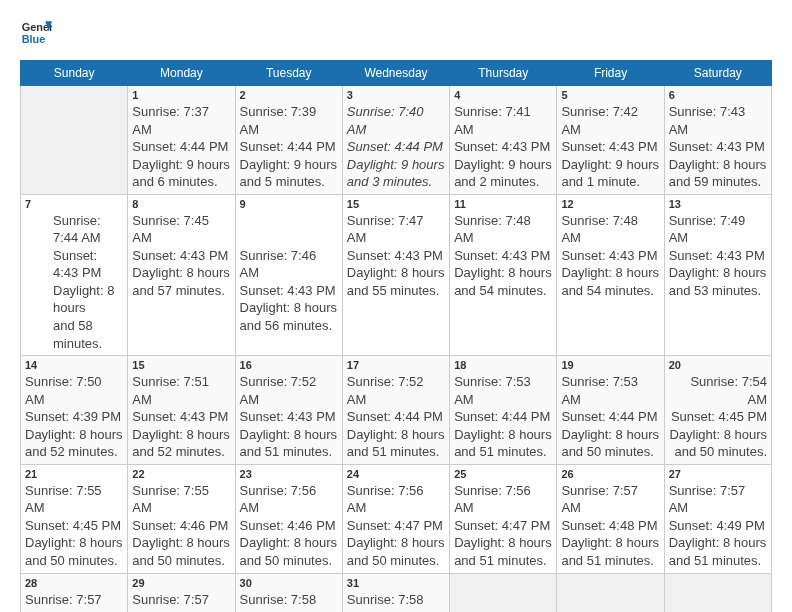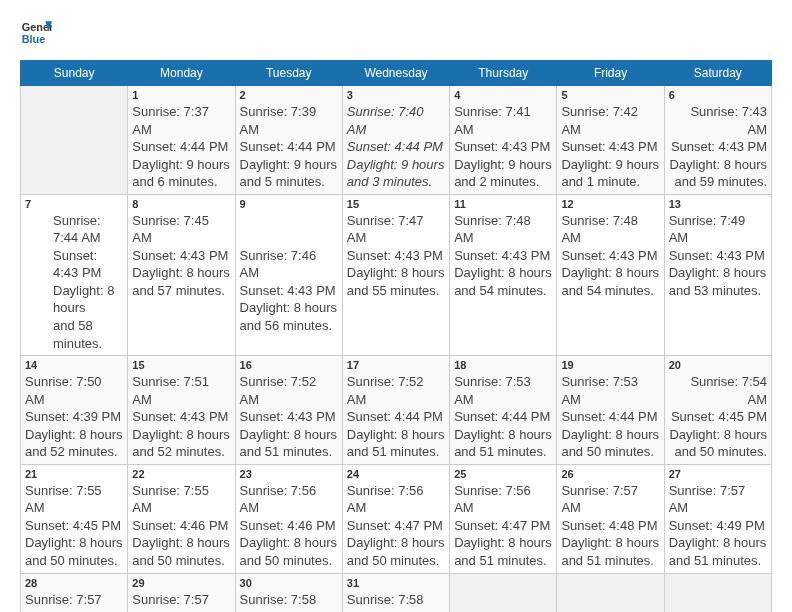--- a/index.html
+++ b/index.html
@@ -156,21 +156,21 @@
           </td>
           <td>
             <span class="day-number">5</span>
             <div class="cell-text" style="white-space: pre-line;">Sunrise: 7:42 AM
 Sunset: 4:43 PM
 Daylight: 9 hours
 and 1 minute.</div>
           </td>
           <td>
             <span class="day-number">6</span>
-            <div class="cell-text" style="white-space: pre-line; text-align: right;">Sunrise: 7:43 AM
+            <div class="cell-text" style="white-space: pre-line;">Sunrise: 7:43 AM
 Sunset: 4:43 PM
 Daylight: 8 hours
 and 59 minutes.</div>
           </td>
         </tr>
         <tr>
           <td>
             <span class="day-number">7</span>
             <div class="cell-text" style="white-space: pre-line; margin-left: 28px;">Sunrise: 7:44 AM
 Sunset: 4:43 PM

